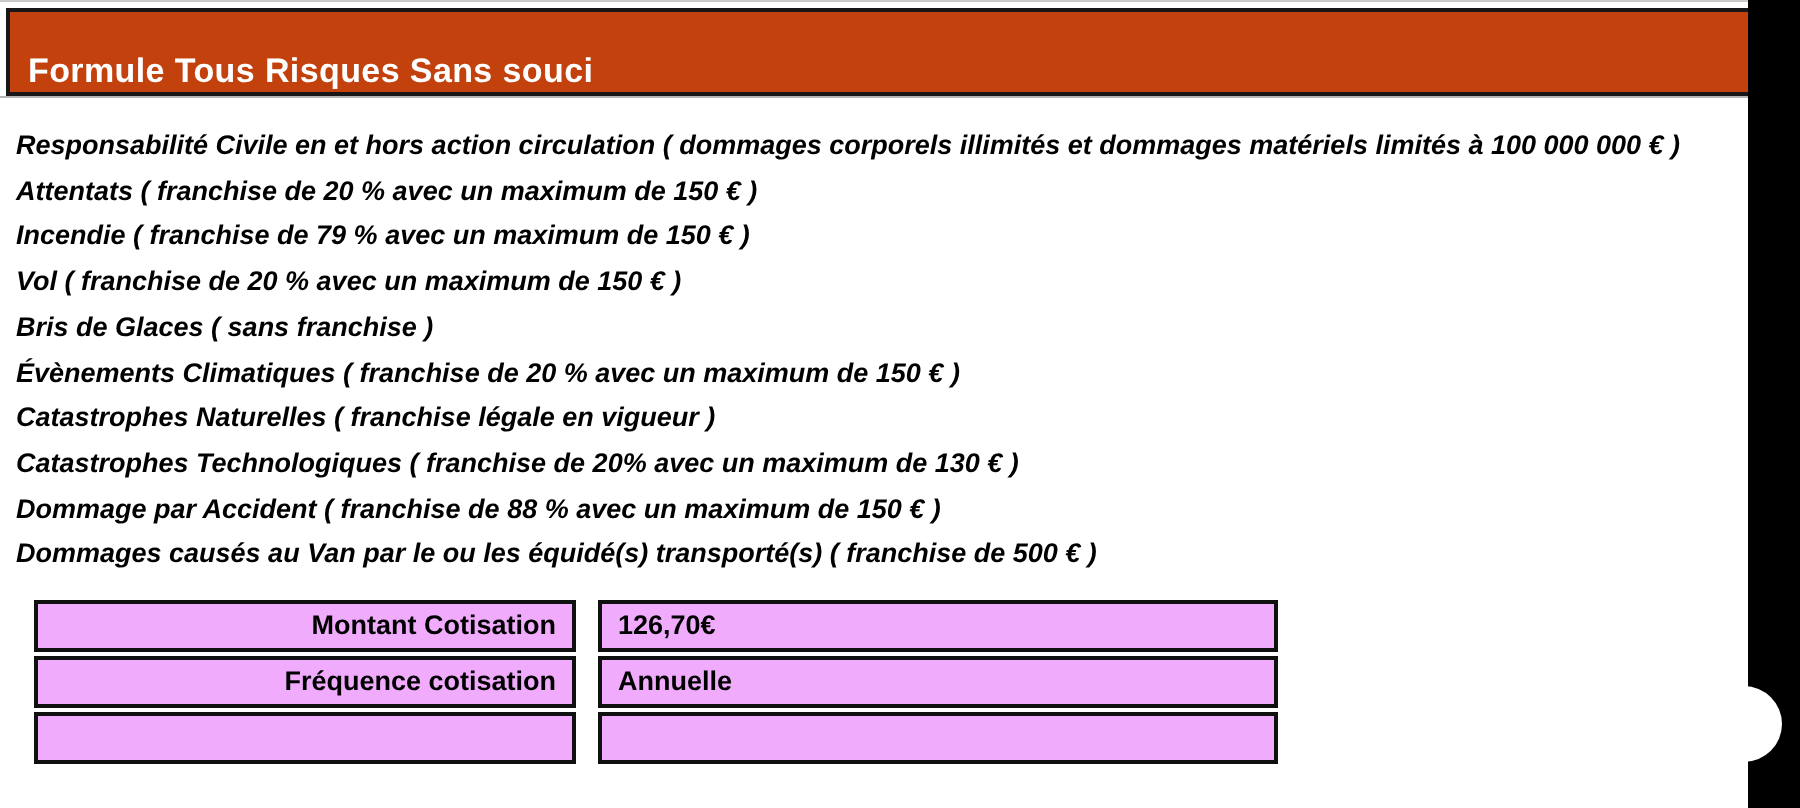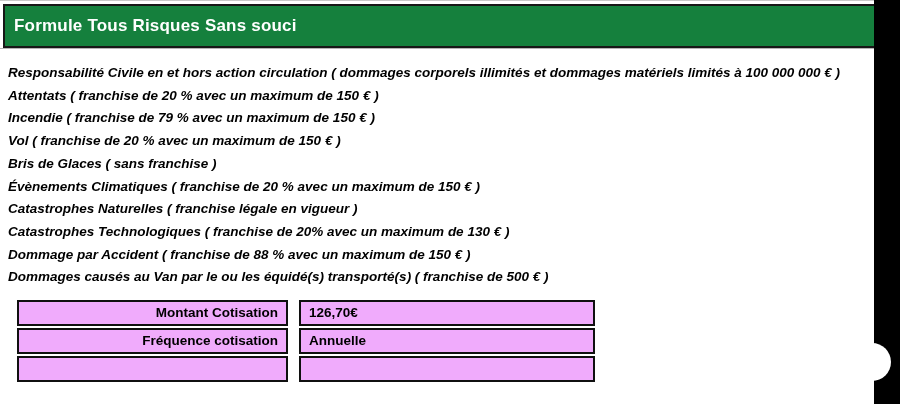--- a/index.html
+++ b/index.html
@@ -16,24 +16,24 @@
     color: #000000;
   }
   .top-gap {
     height: 3px;
     border-top: 1px solid #c9c9c9;
     background: #ffffff;
   }
   .header-bar {
     margin-left: 3px;
     height: 40px;
-    background: #15803d;
+    background: #c2410c;
     border: 2px solid #171717;
     display: flex;
-    align-items: center;
+    align-items: flex-end;
     padding-left: 9px;
     box-sizing: content-box;
   }
   .header-bar .title {
     color: #ffffff;
     font-size: 17px;
     font-weight: bold;
     letter-spacing: 0.2px;
     white-space: nowrap;
   }
@@ -69,21 +69,21 @@
     background: #f0abfc;
     overflow: hidden;
     white-space: nowrap;
   }
   .label-cell {
     width: 271px;
     text-align: right;
     padding-right: 8px;
   }
   .value-cell {
-    width: 296px;
+    width: 340px;
     text-align: left;
     padding-left: 8px;
   }
   .side-strip {
     position: absolute;
     top: 0;
     right: 0;
     width: 26px;
     height: 404px;
     background: #000000;

